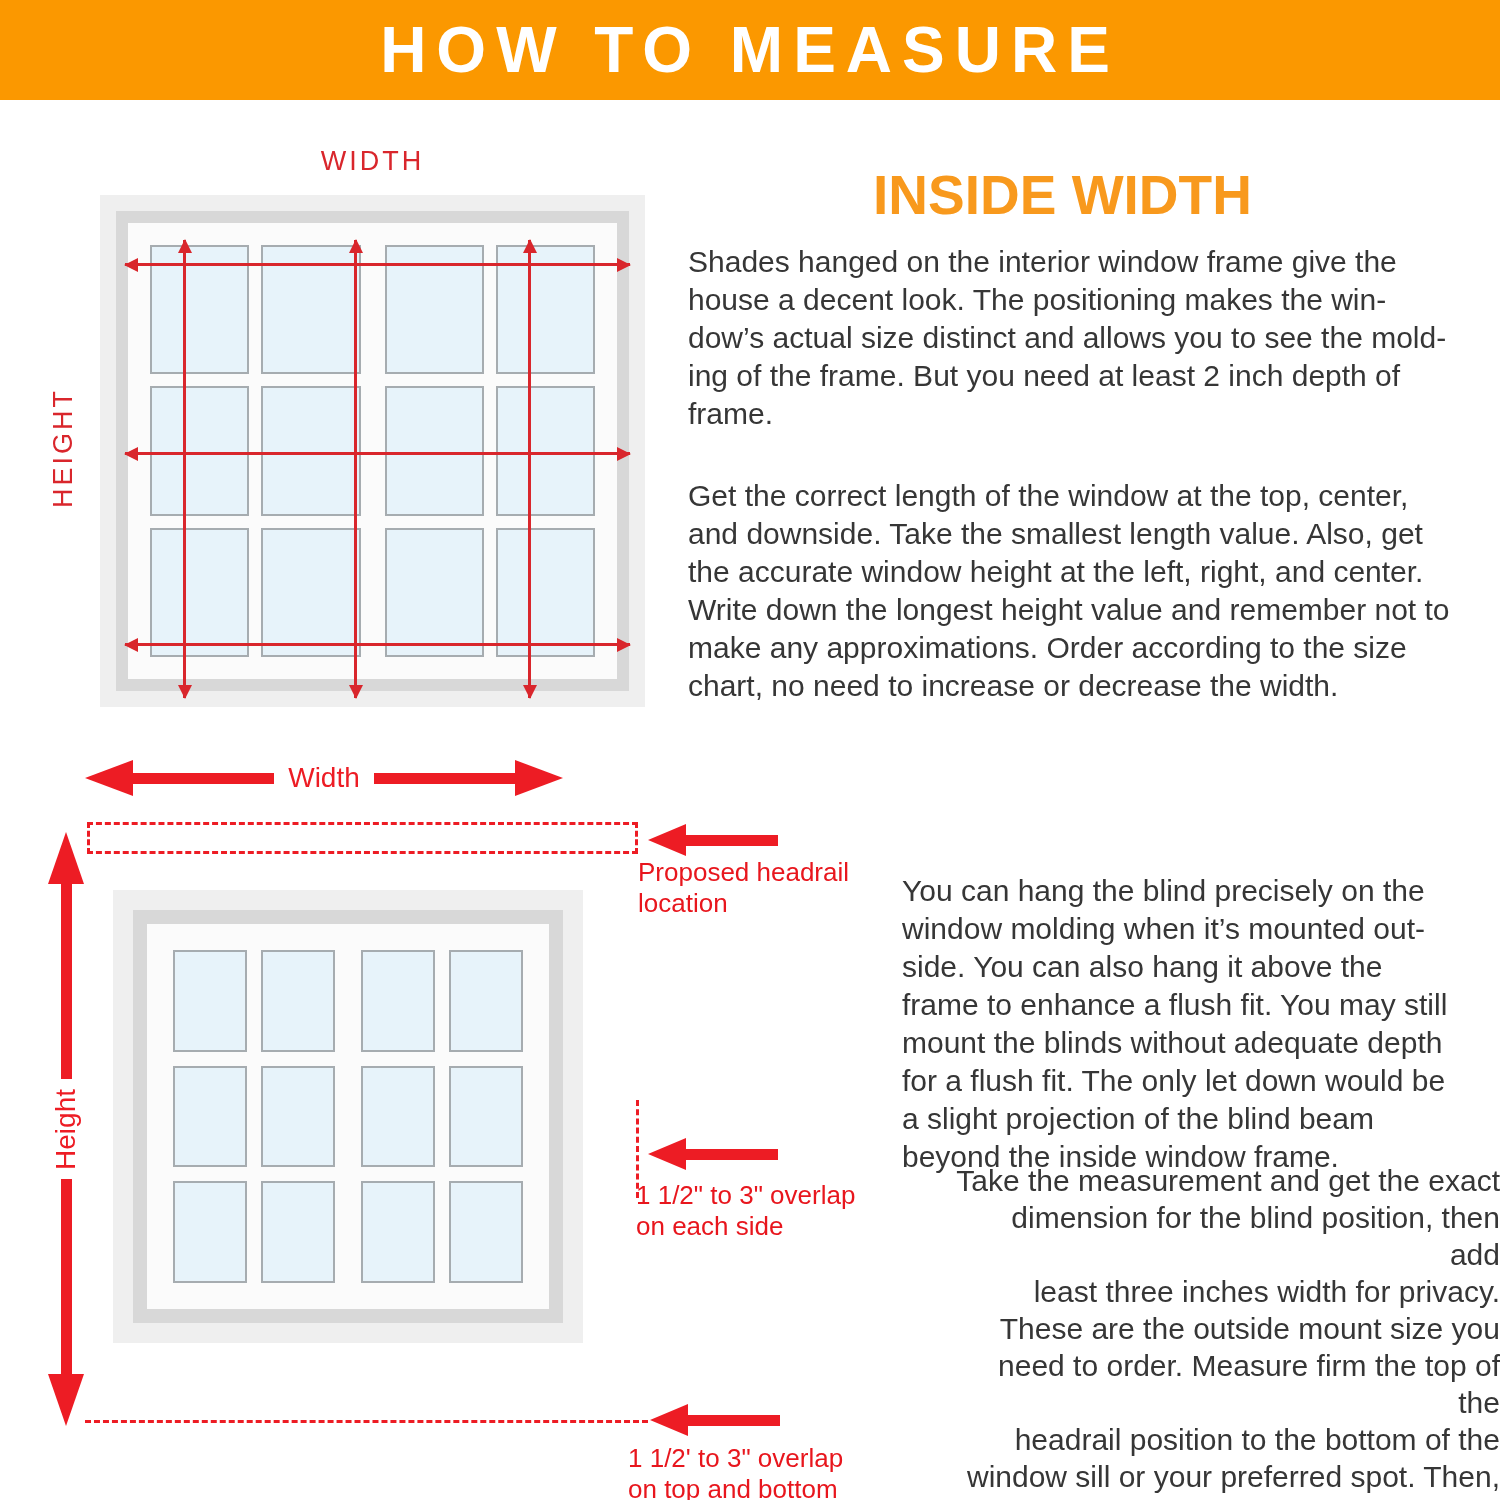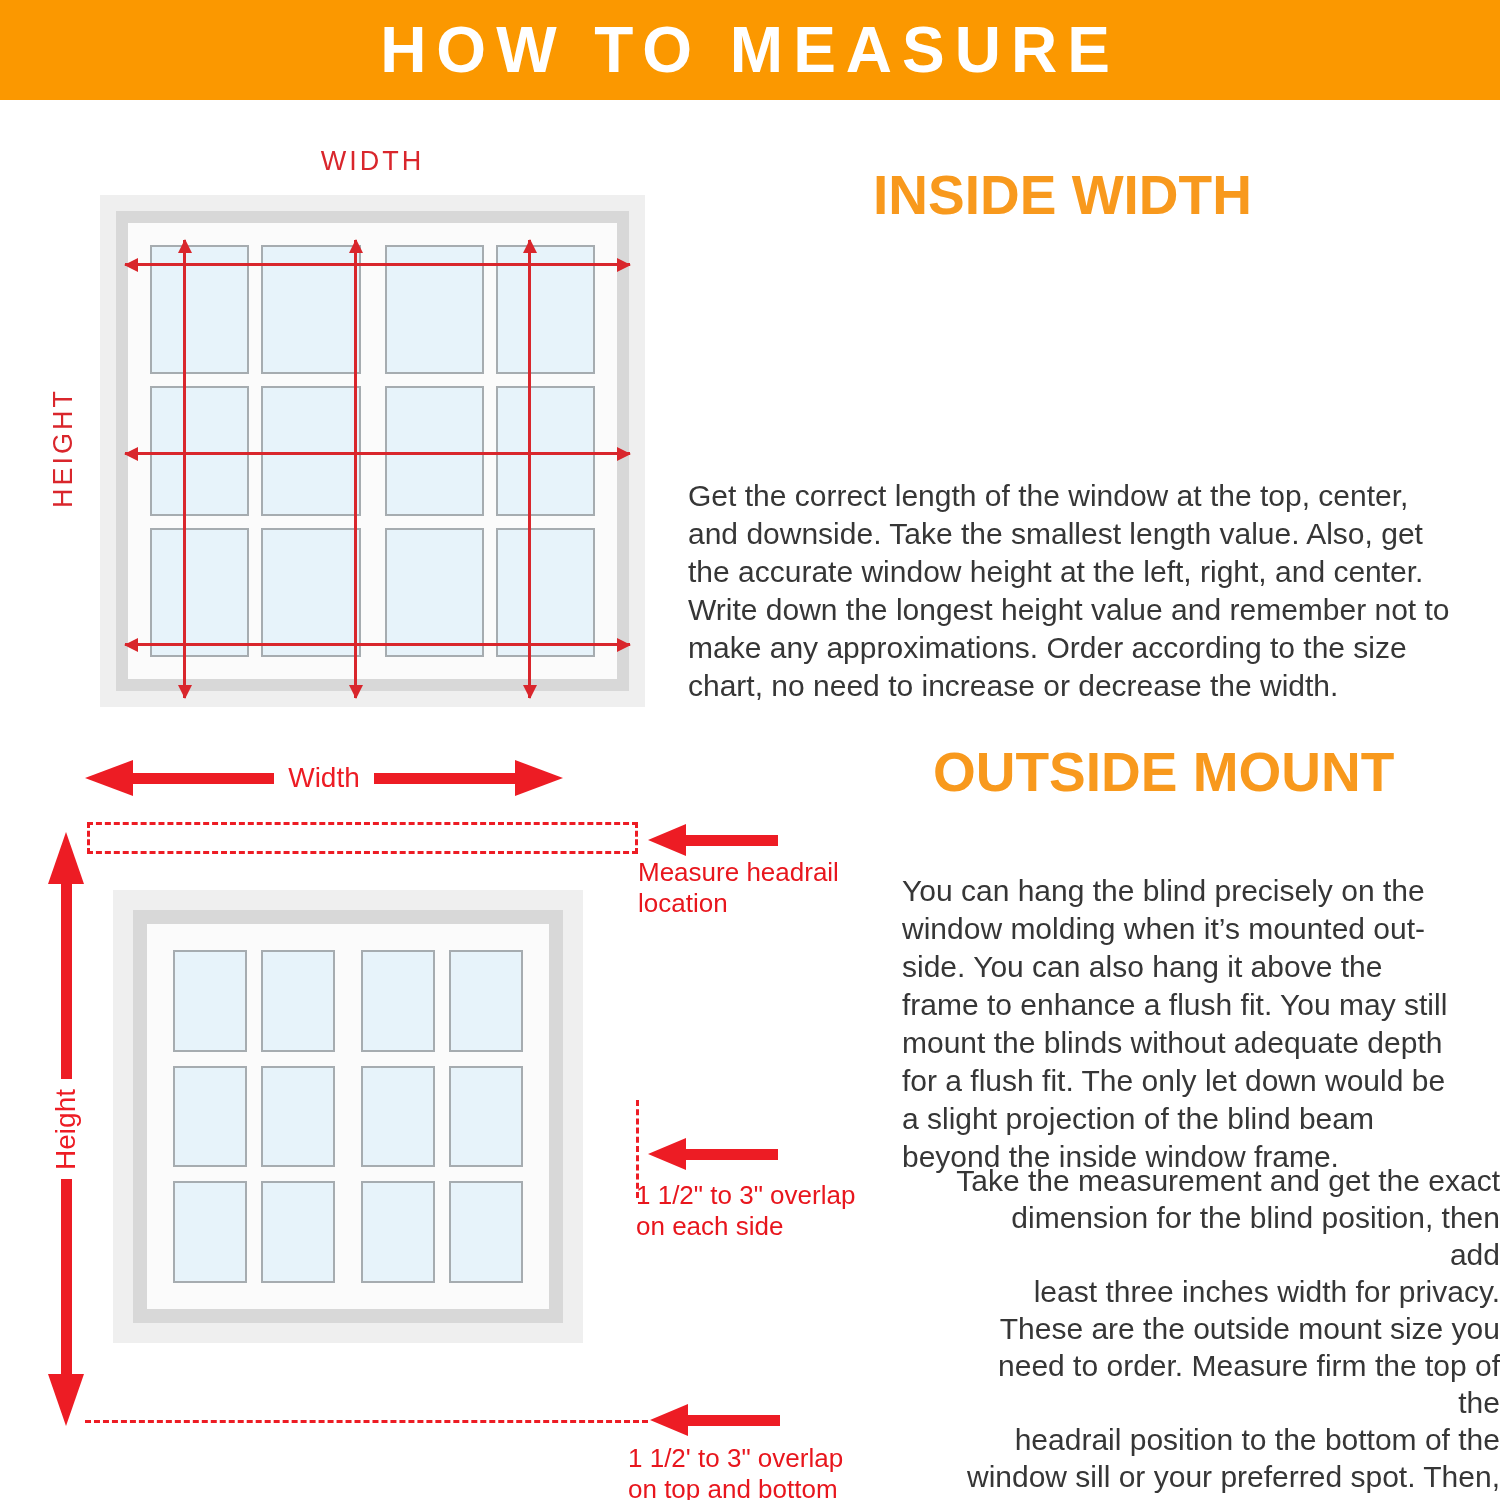--- a/index.html
+++ b/index.html
@@ -143,20 +143,25 @@
   </div>
 
   <div class="ta-h ta-h1"></div>
   <div class="ta-h ta-h2"></div>
   <div class="ta-h ta-h3"></div>
   <div class="ta-v ta-v1"></div>
   <div class="ta-v ta-v2"></div>
   <div class="ta-v ta-v3"></div>
 
   <h2 class="mount-heading inside-heading">INSIDE WIDTH</h2>
+  <p class="para inside-p1">Shades hanged on the interior window frame give the
+house a decent look. The positioning makes the win-
+dow’s actual size distinct and allows you to see the mold-
+ing of the frame. But you need at least 2 inch depth of
+frame.</p>
   <p class="para inside-p2">Get the correct length of the window at the top, center,
 and downside. Take the smallest length value. Also, get
 the accurate window height at the left, right, and center.
 Write down the longest height value and remember not to
 make any approximations. Order according to the size
 chart, no need to increase or decrease the width.</p>
 
   <div class="thick-h wa">
     <span class="head-l"></span>
     <span class="bar"></span>
@@ -164,21 +169,21 @@
     <span class="bar"></span>
     <span class="head-r"></span>
   </div>
 
   <div class="headrail-rect"></div>
 
   <div class="left-arrow headrail-arrow">
     <span class="head"></span>
     <span class="bar"></span>
   </div>
-  <div class="red-note headrail-note">Measure headrail
+  <div class="red-note headrail-note">Proposed headrail
 location</div>
 
   <div class="window win-bottom">
     <div class="w-mid">
       <div class="w-frame">
         <div class="sashes">
           <div class="sash">
               <div class="pane"></div>
               <div class="pane"></div>
               <div class="pane"></div>
@@ -216,21 +221,20 @@
 on each side</div>
 
   <div class="h-dash"></div>
   <div class="left-arrow bottom-arrow">
     <span class="head"></span>
     <span class="bar"></span>
   </div>
   <div class="red-note bottom-note">1 1/2' to 3" overlap
 on top and bottom</div>
 
-  <h2 class="mount-heading outside-heading">OUTSIDE MOUNT</h2>
   <p class="para outside-p1">You can hang the blind precisely on the
 window molding when it’s mounted out-
 side. You can also hang it above the
 frame to enhance a flush fit. You may still
 mount the blinds without adequate depth
 for a flush fit. The only let down would be
 a slight projection of the blind beam
 beyond the inside window frame.</p>
   <p class="para outside-p2">Take the measurement and get the exact
 dimension for the blind position, then add

